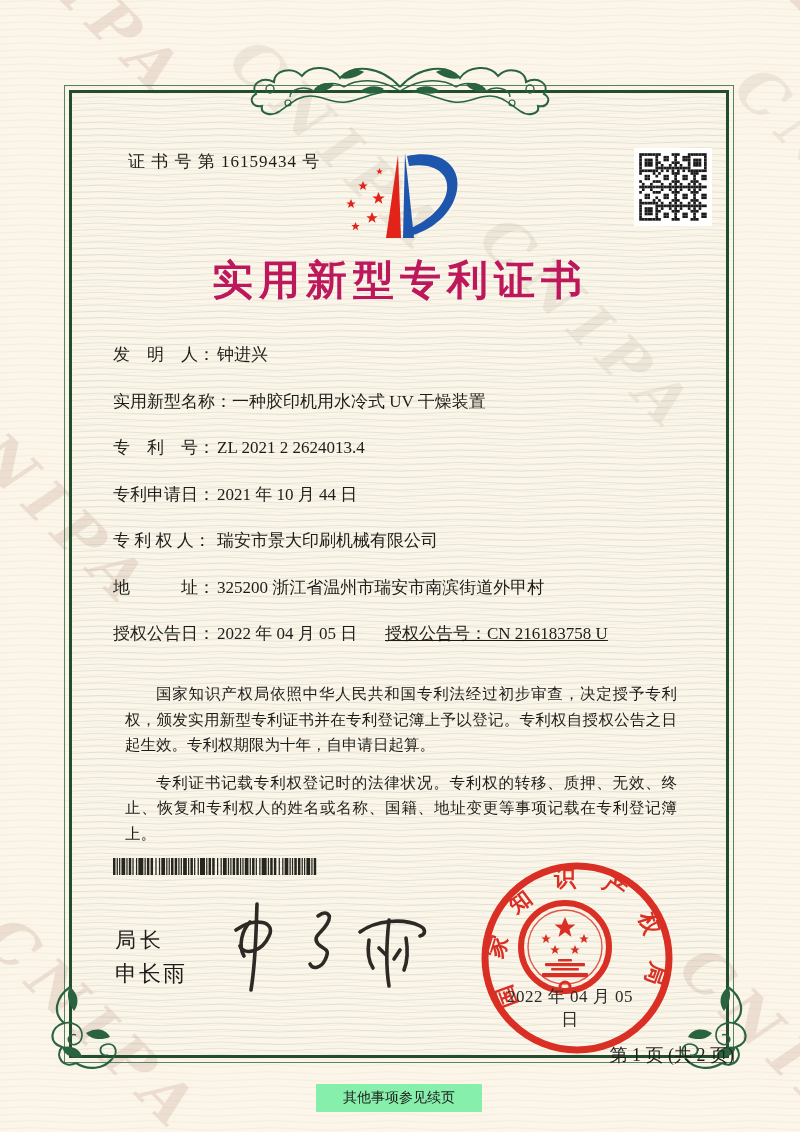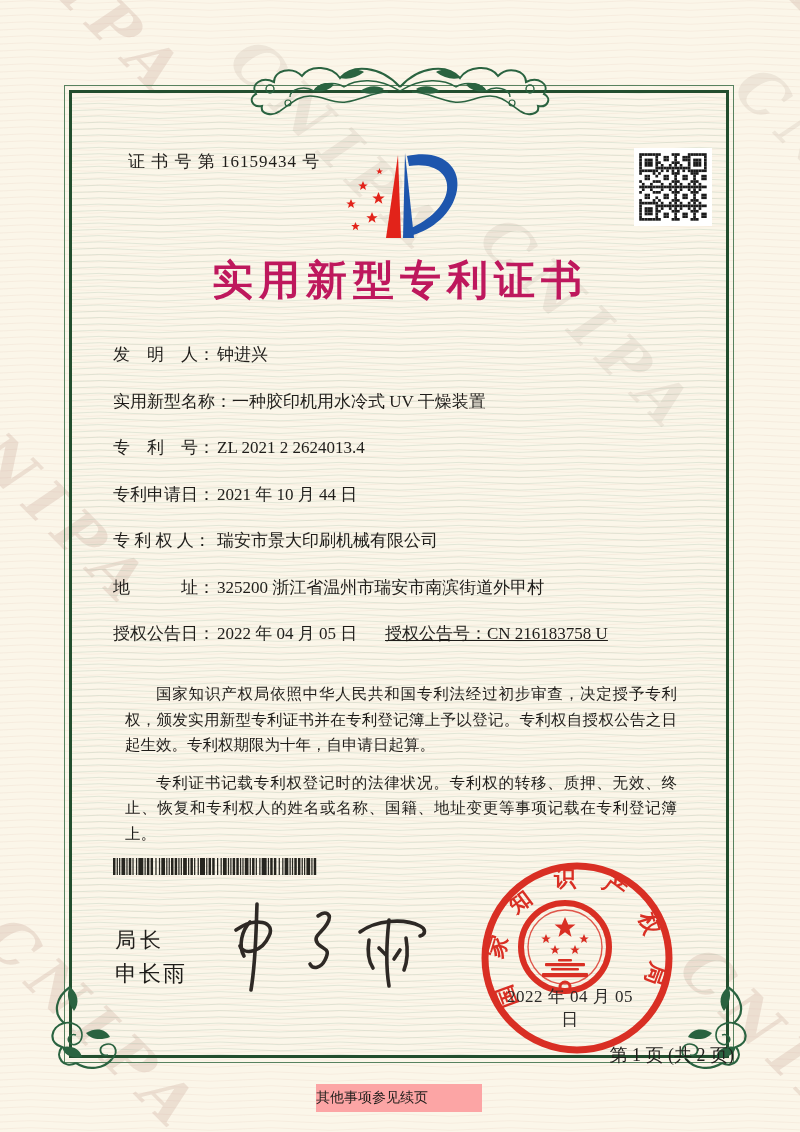--- a/index.html
+++ b/index.html
@@ -47,21 +47,21 @@
   .paras p{margin:12px;text-indent:2em;}
   .sig-title{left:115px;top:916px;font-size:21px;letter-spacing:4px;}
   .sig-name{left:115px;top:949px;font-size:22px;letter-spacing:2px;}
   .seal-date{
     left:498px;top:975px;width:144px;text-align:center;
     font-size:17px;color:#2b2a28;z-index:5;letter-spacing:0.5px;
   }
   .page-info{left:64px;top:1033px;width:670px;text-align:right;font-size:18px;}
   .cont-box{
     left:316px;top:1074px;width:166px;height:28px;line-height:28px;
-    background:#fca5a5;text-align:left;font-size:14px;z-index:4;
+    background:#86efac;text-align:center;font-size:14px;z-index:4;
   }
   .qr-box{left:634px;top:138px;width:78px;height:78px;background:#ffffff;z-index:3;}
   svg{display:block;}
 </style>
 </head>
 <body>
 
 <svg class="abs" id="waves-page" width="800" height="1132" style="left:0;top:0;z-index:0;">
     <path d="M0 2.0 q30 -2.6 60 0 t60 0 t60 0 t60 0 t60 0 t60 0 t60 0 t60 0 t60 0 t60 0 t60 0 t60 0 t60 0 t60 0" fill="none" stroke="#e3c2b4" stroke-width="0.6" opacity="0.3"></path>
     <path d="M0 9.0 q30 -2.6 60 0 t60 0 t60 0 t60 0 t60 0 t60 0 t60 0 t60 0 t60 0 t60 0 t60 0 t60 0 t60 0 t60 0" fill="none" stroke="#e3c2b4" stroke-width="0.6" opacity="0.3"></path>

